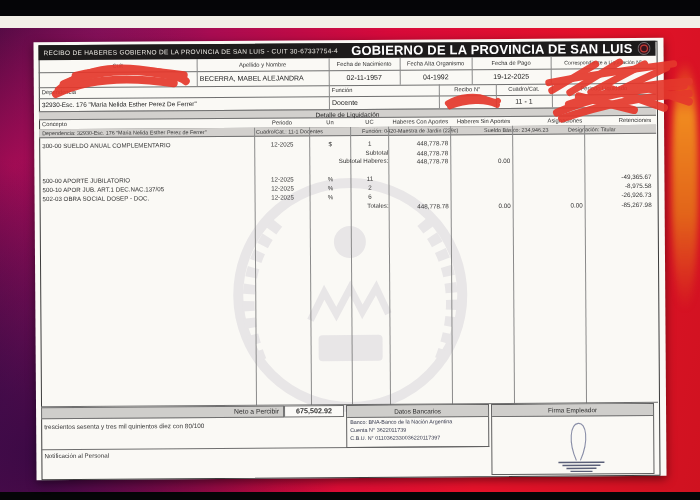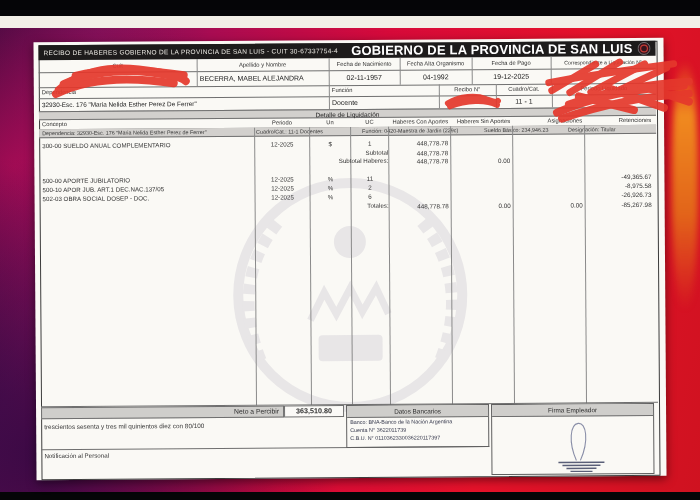--- a/index.html
+++ b/index.html
@@ -201,21 +201,21 @@
     <div class="trow" style="top:162px;">
       <span class="tc c-lab">Totales:</span>
       <span class="tc c-hca money">448,778.78</span>
       <span class="tc c-hsa money">0.00</span>
       <span class="tc c-asig money">0.00</span>
       <span class="tc c-ret money">-85,267.98</span>
     </div>
 
     <div class="hline" style="left:5px;top:364px;width:617px;"></div>
     <div class="neto-band">Neto a Percibir</div>
-    <div class="neto-val">363,510.80</div>
+    <div class="neto-val">675,502.92</div>
     <div class="words">trescientos sesenta y tres mil quinientos diez con 80/100</div>
     <div class="hline" style="left:5px;top:407px;width:448px;"></div>
     <div class="notif">Notificación al Personal</div>
 
     <div class="bank-box">
       <div class="bank-head">Datos Bancarios</div>
       <div class="bank-line">Banco: BNA-Banco de la Nación Argentina</div>
       <div class="bank-line">Cuenta N° 3622011739</div>
       <div class="bank-line">C.B.U. N° 0110362330036220117397</div>
     </div>

